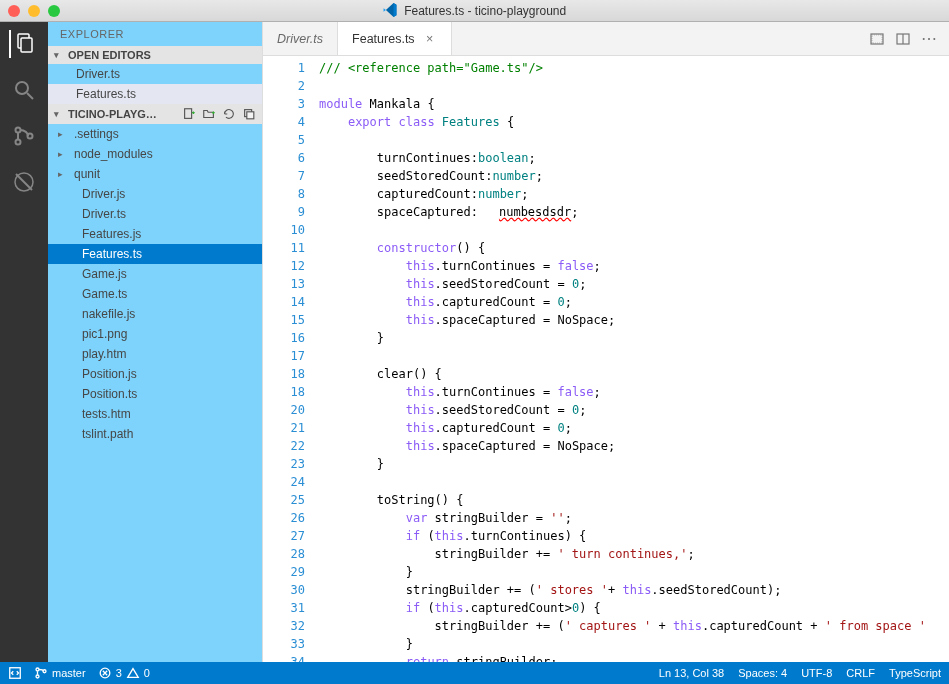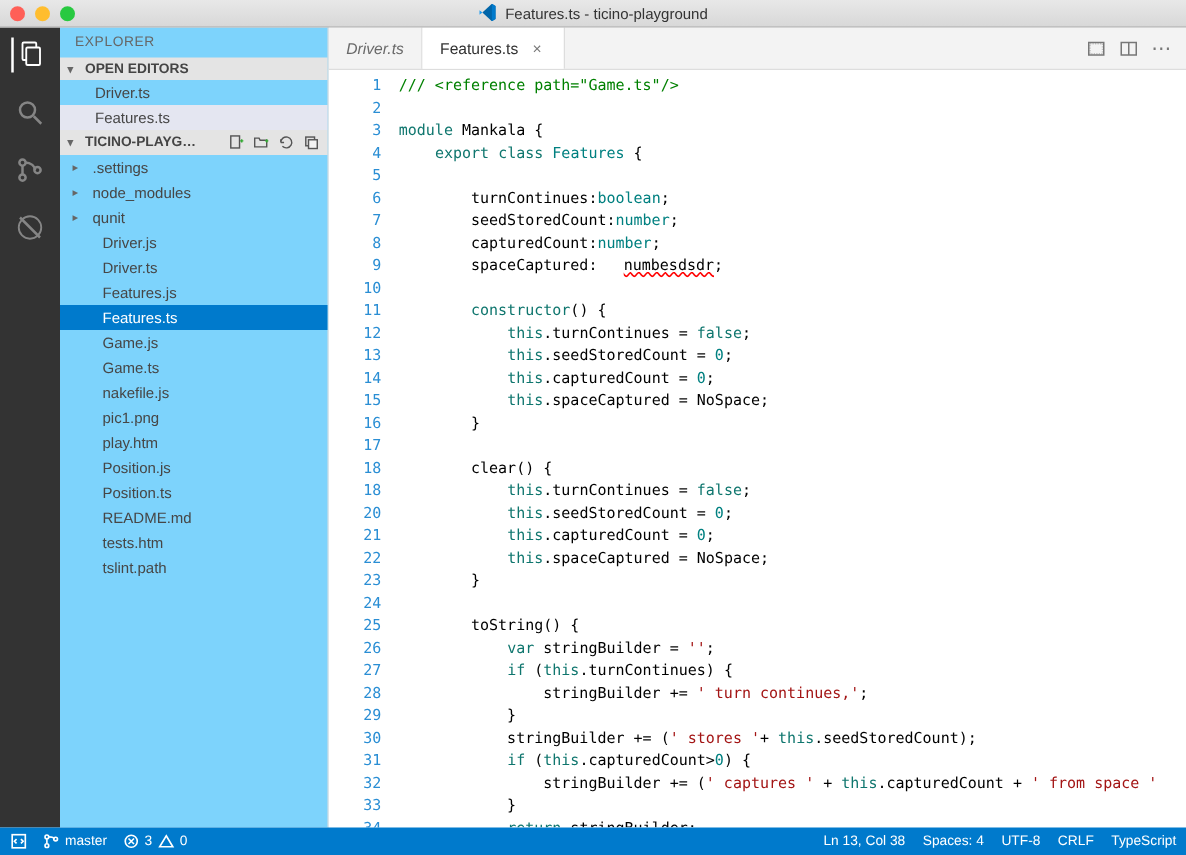--- a/index.html
+++ b/index.html
@@ -87,21 +87,21 @@
 .tab.active { background:#fff; color:#333; font-style:normal; }
 .tab .x { width:14px; text-align:center; color:#777; }
 .tab-actions { margin-left:auto; display:flex; gap:10px; padding-right:10px; align-items:center; color:#777; }
 
 .code-view { flex:1; display:flex; min-height:0; font-family: Menlo, Monaco, Consolas, monospace; font-size:12px; line-height:18px; overflow:hidden; background:#fff; }
 .gutter { width:56px; text-align:right; color:#2a8ed4; padding: 3px 14px 3px 0; user-select:none; }
 .gutter div { height:18px; }
 .code { flex:1; padding:3px 0; white-space:pre; color:#000; overflow:hidden; }
 .code div { height:18px; }
 .c-green { color:#008000; }
-.c-blue { color:#0f766e; }
+.c-blue { color:#8b5cf6; }
 .c-teal { color:#008080; }
 .c-red { color:#a31515; }
 .c-black { color:#000; }
 .squiggle { text-decoration: underline wavy #f00; margin-left: 21px; }
 
 .statusbar {
   height: 22px;
   background: #007acc;
   color:#fff;
   display:flex;
@@ -203,21 +203,20 @@
         <li class="indent">Driver.ts</li>
         <li class="indent">Features.js</li>
         <li class="indent selected">Features.ts</li>
         <li class="indent">Game.js</li>
         <li class="indent">Game.ts</li>
         <li class="indent">nakefile.js</li>
         <li class="indent">pic1.png</li>
         <li class="indent">play.htm</li>
         <li class="indent">Position.js</li>
         <li class="indent">Position.ts</li>
-        <li class="indent">README.md</li>
         <li class="indent">tests.htm</li>
         <li class="indent">tslint.path</li>
       </ul>
   </div>
 
   <div class="editor-area">
     <div class="tabbar">
       <div class="tab">
           <span>Driver.ts</span>
         </div>

